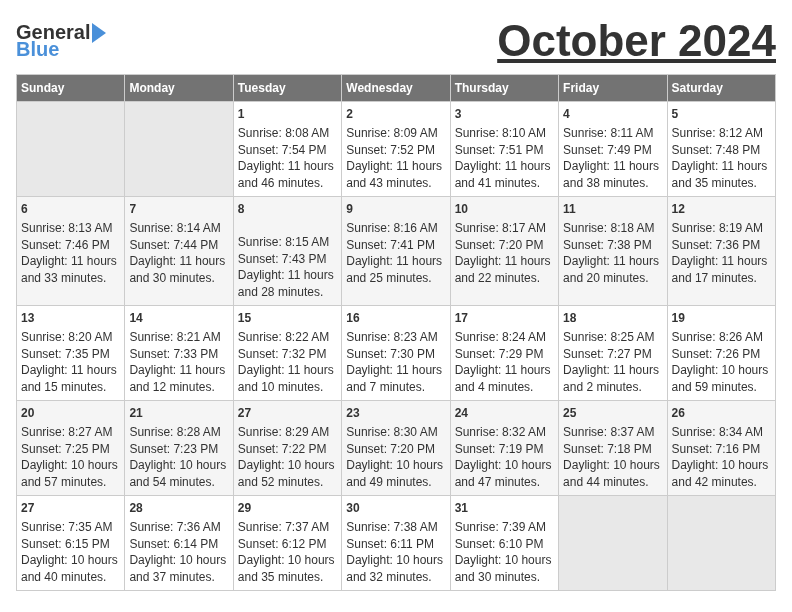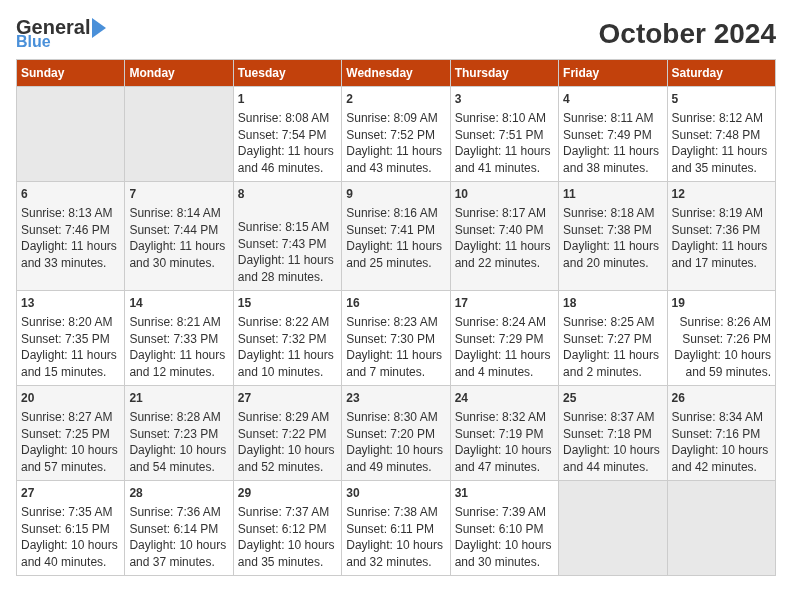--- a/index.html
+++ b/index.html
@@ -32,44 +32,45 @@
     }
     .logo-arrow {
       width: 0;
       height: 0;
       border-left: 14px solid #4a90d9;
       border-top: 10px solid transparent;
       border-bottom: 10px solid transparent;
       margin-left: 2px;
     }
     .logo-blue {
-      font-size: 16px;
+      font-size: 20px;
       font-weight: bold;
       color: #4a90d9;
       margin-top: -6px;
     }
     .title-block {
       text-align: right;
     }
     .month-title {
-      font-size: 28px;
+      font-size: 44px;
       font-weight: bold;
       color: #333;
+      text-decoration: underline;
     }
     .location {
       font-size: 14px;
       color: #555;
     }
     table {
       width: 100%;
       border-collapse: collapse;
       font-size: 11px;
     }
     thead tr th {
-      background-color: #c2410c;
+      background-color: #737373;
       color: #fff;
       padding: 6px 4px;
       text-align: left;
       font-size: 12px;
       font-weight: bold;
       border: 1px solid #ccc;
     }
     tbody tr td {
       border: 1px solid #ccc;
       vertical-align: top;
@@ -183,21 +184,21 @@
         </td>
         <td>
           <span class="day-num">9</span>
           <div class="day-info" style="white-space: pre-wrap;">Sunrise: 8:16 AM
 Sunset: 7:41 PM
 Daylight: 11 hours and 25 minutes.</div>
         </td>
         <td>
           <span class="day-num">10</span>
           <div class="day-info" style="white-space: pre-wrap;">Sunrise: 8:17 AM
-Sunset: 7:40 PM
+Sunset: 7:20 PM
 Daylight: 11 hours and 22 minutes.</div>
         </td>
         <td>
           <span class="day-num">11</span>
           <div class="day-info" style="white-space: pre-wrap;">Sunrise: 8:18 AM
 Sunset: 7:38 PM
 Daylight: 11 hours and 20 minutes.</div>
         </td>
         <td>
           <span class="day-num">12</span>
@@ -238,21 +239,21 @@
 Daylight: 11 hours and 4 minutes.</div>
         </td>
         <td>
           <span class="day-num">18</span>
           <div class="day-info" style="white-space: pre-wrap;">Sunrise: 8:25 AM
 Sunset: 7:27 PM
 Daylight: 11 hours and 2 minutes.</div>
         </td>
         <td>
           <span class="day-num">19</span>
-          <div class="day-info" style="white-space: pre-wrap; text-align: right;">Sunrise: 8:26 AM
+          <div class="day-info" style="white-space: pre-wrap;">Sunrise: 8:26 AM
 Sunset: 7:26 PM
 Daylight: 10 hours and 59 minutes.</div>
         </td>
       </tr>
       <tr>
         <td>
           <span class="day-num">20</span>
           <div class="day-info" style="white-space: pre-wrap;">Sunrise: 8:27 AM
 Sunset: 7:25 PM
 Daylight: 10 hours and 57 minutes.</div>

